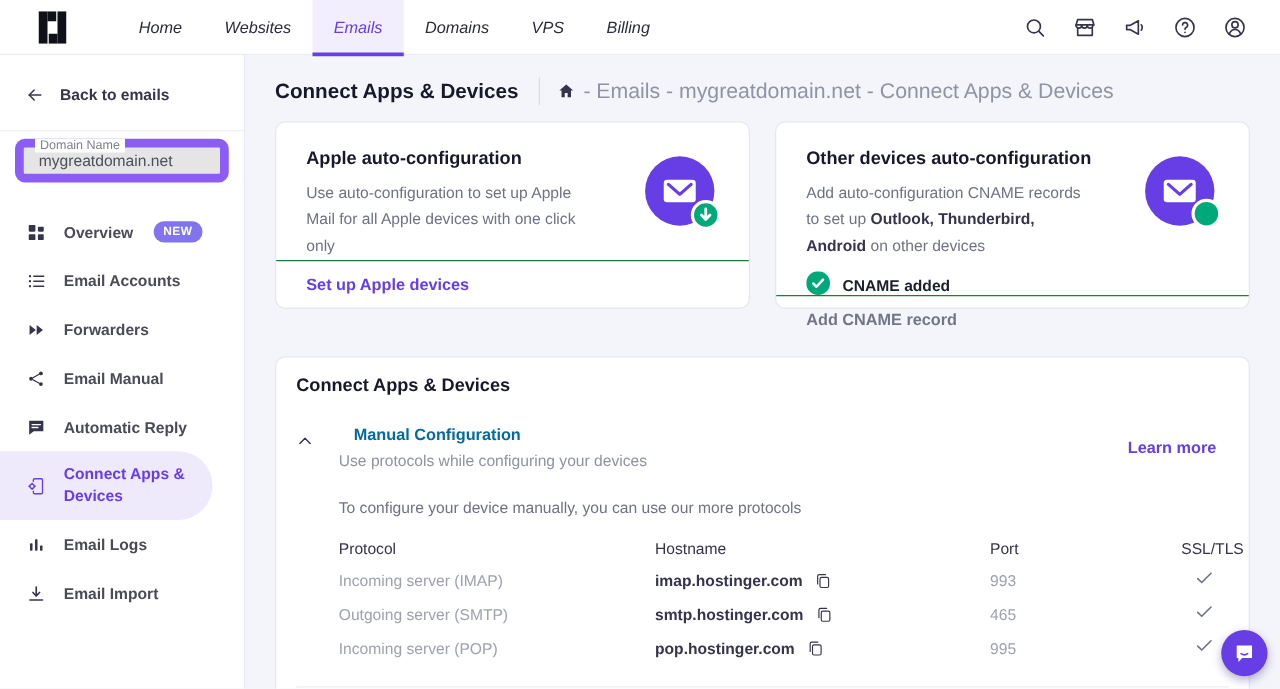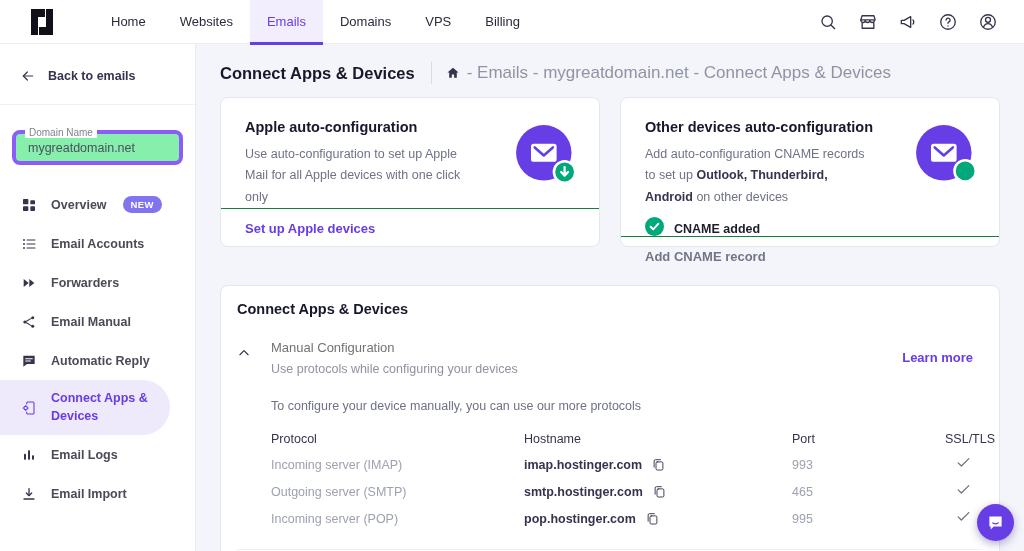--- a/index.html
+++ b/index.html
@@ -10,39 +10,39 @@
   }
   
   .topnav {
     position:absolute; top:0; left:0; right:0; height:44px; background:#fff;
     border-bottom:1px solid #ebedf3; display:flex; align-items:center; z-index:5;
   }
   .logo { margin-left:30px; width:24px; height:26px; display:flex; align-items:center; cursor:pointer; }
   .navlinks { display:flex; height:44px; margin-left:40px; }
   .navlink {
     display:flex; align-items:center; padding:0 17px; font-size:13px; color:#2b2b3c;
-    cursor:pointer; position:relative; height:44px;
+    cursor:pointer; position:relative; height:44px;font-style:italic;
   }
   .navlink.active { color:#673de6; background:#f3eefd; }
   .navlink.active::after {
     content:""; position:absolute; left:0; right:0; bottom:-1px; height:3px; background:#673de6;
   }
   .navicons { margin-left:auto; margin-right:26px; display:flex; align-items:center; gap:19px; }
   .navicon { width:21px; height:21px; display:flex; align-items:center; justify-content:center; cursor:pointer; color:#36344d; }
   .navicon svg { width:20px; height:20px; stroke:#36344d; fill:none; stroke-width:1.6; stroke-linecap:round; stroke-linejoin:round; }
   
   .sidebar {
     position:absolute; top:44px; left:0; bottom:0; width:196px; background:#fff;
     border-right:1px solid #e9ebf2; z-index:4;
   }
   .back-row { display:flex; align-items:center; gap:12px; padding:24px 20px 20px; cursor:pointer;
     font-size:12.5px; font-weight:bold; color:#36344d; border-bottom:1px solid #eef0f5; }
   .back-row svg { width:16px; height:16px; stroke:#36344d; fill:none; stroke-width:1.8; stroke-linecap:round; stroke-linejoin:round; }
-  .domain-field { position:relative; margin:25px 12px 0; height:35px; border:4px solid #8b5cf6;
-    border-radius:8px; background:#86efac; }
+  .domain-field { position:relative; margin:6px 12px 0; height:35px; border:7px solid #8b5cf6;
+    border-radius:8px; background:#e5e5e5; }
   .domain-field label { position:absolute; top:-7px; left:9px; padding:0 4px; background:#fff;
     font-size:10px; color:#80828f; }
   .domain-field input { width:100%; height:100%; border:none; outline:none; background:transparent;
     padding:0 12px; font-size:12.5px; color:#4c4f5e; font-family:inherit; }
   .menu { margin-top:20px; }
   .menu-item { position:relative; display:flex; align-items:center; gap:14px; height:39px;
     padding-left:20px; font-size:12.5px; font-weight:bold; color:#4a4b57; cursor:pointer; }
   .menu-item .mi-icon { width:17px; height:17px; flex:0 0 17px; display:flex; align-items:center; justify-content:center; }
   .menu-item svg { width:16px; height:16px; stroke:#36344d; fill:none; stroke-width:1.6; stroke-linecap:round; stroke-linejoin:round; }
   .menu-item svg .fill { fill:#36344d; stroke:none; }
@@ -71,21 +71,21 @@
   .card-footer { margin-top:auto; border-top:1px solid #15803d; padding:10px 24px 12px; }
   .link-purple { font-size:13px; font-weight:bold; color:#673de6; cursor:pointer; }
   .link-muted { font-size:13px; font-weight:bold; color:#727586; cursor:pointer; }
   .main-card { margin-top:38px; background:#fff; border:1px solid #e4e7ef; border-radius:8px;
     padding:15px 16px; min-height:300px; }
   .main-card-title { font-size:14.5px; font-weight:bold; color:#17182a; }
   .section-row { display:flex; margin-top:23px; }
   .chevron-btn { width:26px; padding-top:6px; cursor:pointer; display:flex; justify-content:flex-start; }
   .chevron-btn svg { width:14px; height:14px; stroke:#36344d; fill:none; stroke-width:2; stroke-linecap:round; stroke-linejoin:round; }
   .section-head { margin-left:8px; flex:1; }
-  .section-title { font-size:13px; font-weight:normal; color:#737373; }
+  .section-title { font-size:13px; font-weight:bold; color:#0369a1;margin-left:12px; }
   .section-sub { margin-top:7px; font-size:12.5px; color:#8f92a1; }
   .learnmore { margin-right:10px; margin-top:10px; }
   .section-body { margin-left:34px; margin-right:4px; }
   .intro-text { margin-top:23px; font-size:12.5px; color:#6f7285; }
   .ptable { margin-top:13px; }
   .prow { display:grid; grid-template-columns:240px 255px 140px 1fr; align-items:center; height:27px;gap:13px; }
   .prow.head { height:25px; }
   .prow.head > div { font-size:12.5px; color:#36344d; }
   .cell-muted { font-size:12.5px; color:#9ea1b0; }
   .cell-host { display:flex; align-items:center; gap:9px; font-size:12.5px; font-weight:bold; color:#36344d; }

